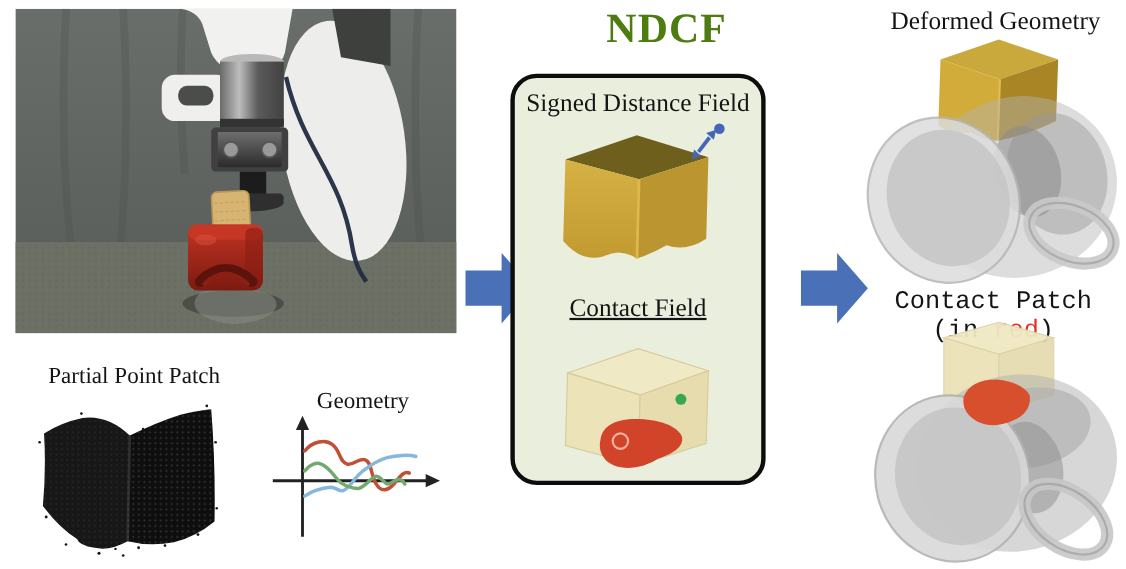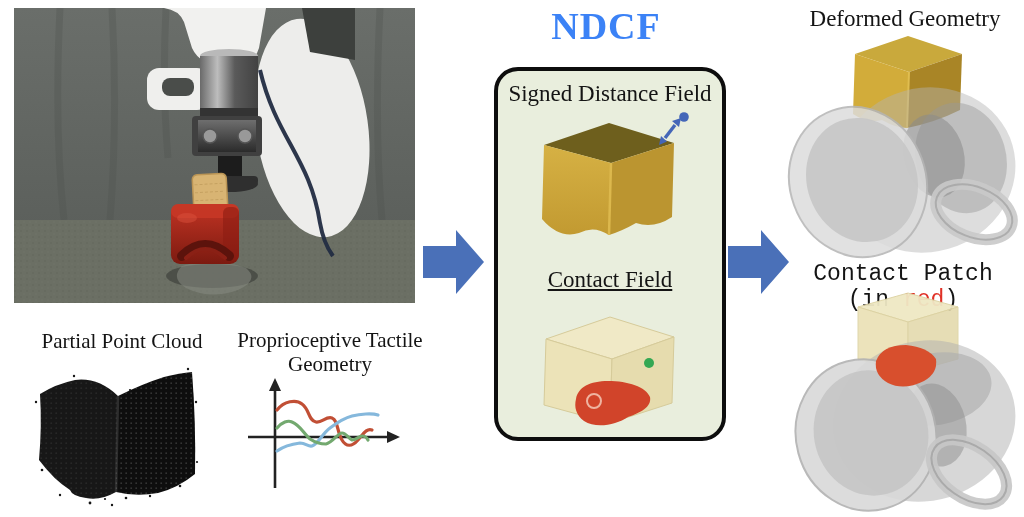--- a/index.html
+++ b/index.html
@@ -3,22 +3,22 @@
 <meta charset="utf-8">
 <style>
   html,body{margin:0;padding:0;background:#fff;}
   .stage{position:relative;width:1024px;height:517px;background:#ffffff;
          font-family:"Liberation Serif", serif;overflow:hidden;color:#151515;}
   .abs{position:absolute;}
   .label{position:absolute;text-align:center;color:#141414;line-height:1.12;}
   .lbl-23{font-size:23px;}
   .lbl-21{font-size:21px;}
   .ndcf-title{position:absolute;left:490px;top:4px;width:232px;text-align:center;
-              font-size:38px;font-weight:700;letter-spacing:1px;color:#3b82f6;}
-  .ndcf-box{position:absolute;left:494px;top:67px;width:224px;height:366px;
+              font-size:38px;font-weight:700;letter-spacing:1px;color:#4d7c0f;}
+  .ndcf-box{position:absolute;left:464px;top:67px;width:224px;height:366px;
             background:#e9eedd;border:4px solid #0d0d0d;border-radius:24px;}
   .box-label{position:absolute;left:0;width:100%;text-align:center;font-size:23px;color:#141414;}
   .red-word{color:#e03127;}
   svg{display:block;}
 </style>
 </head>
 <body>
 
 <div class="stage">
 
@@ -95,21 +95,21 @@
       <rect x="157" y="196" width="68" height="60" rx="9" fill="url(#mugred)"></rect>
       <rect x="157" y="196" width="68" height="14" rx="7" fill="#c73726" opacity="0.9"></rect>
       <rect x="209" y="199" width="16" height="54" rx="6" fill="#8c1d12" opacity="0.6"></rect>
       <path d="M168,248 Q191,226 215,248" stroke="#5c130c" stroke-width="10" fill="none" stroke-linecap="round"></path>
       <path d="M172,250 Q191,232 211,250" stroke="#8a2015" stroke-width="4" fill="none" stroke-linecap="round"></path>
       <ellipse cx="173" cy="210" rx="10" ry="5" fill="#d9503c" opacity="0.5"></ellipse>
     </g>
     <path d="M246,62 C262,130 296,150 306,215 C309,232 313,240 319,248" stroke="#222c42" stroke-width="4" fill="none" opacity="0.95"></path>
   </svg>
 
-  <div class="label lbl-21" style="left:26px;top:330px;width:192px;">Partial Point Cloud</div>
+  <div class="label lbl-21" style="left:26px;top:330px;width:192px;">Partial Point Patch</div>
 
   <svg class="abs" style="left:30px;top:362px;" width="170" height="145" viewBox="0 0 170 145">
     <defs>
       <pattern id="pcdots" width="5" height="5" patternUnits="userSpaceOnUse">
         <circle cx="1.2" cy="1.2" r="0.9" fill="#ffffff"></circle>
       </pattern>
     </defs>
     <path d="M10,32 Q26,22 45,18 Q68,15 88,34 L86,130 Q70,139 56,136 Q42,134 40,128 Q24,118 9,98 Q12,64 10,32 Z" fill="#171717"></path>
     <path d="M88,34 Q112,22 134,15 Q150,11 162,10 Q166,60 165,112 Q148,126 128,131 Q106,135 86,130 Z" fill="#0e0e0e"></path>
     <path d="M88,34 L86,130" stroke="#2e2e2e" stroke-width="2.5"></path>
@@ -127,21 +127,21 @@
         <circle cx="167" cy="100" r="1.1"></circle>
       <circle cx="166" cy="40" r="1.2"></circle>
         <circle cx="158" cy="7" r="1.2"></circle>
         <circle cx="100" cy="28" r="1.1"></circle>
       <circle cx="44" cy="14" r="1.2"></circle>
         <circle cx="82" cy="143" r="1.2"></circle>
     </g>
   </svg>
 
   <div class="label lbl-21" style="left:228px;top:329px;width:204px;">
-    <span>Proprioceptive Tactile</span><br>
+    <br>
     <span>Geometry</span>
   </div>
 
   <svg class="abs" style="left:238px;top:374px;" width="170" height="120" viewBox="0 0 170 120">
     <g stroke="#222" stroke-width="2.6">
       <line x1="37" y1="14" x2="37" y2="114"></line>
       <line x1="10" y1="63" x2="152" y2="63"></line>
     </g>
     <polygon points="37,4 31,17 43,17" fill="#222"></polygon>
     <polygon points="162,63 149,57 149,69" fill="#222"></polygon>

